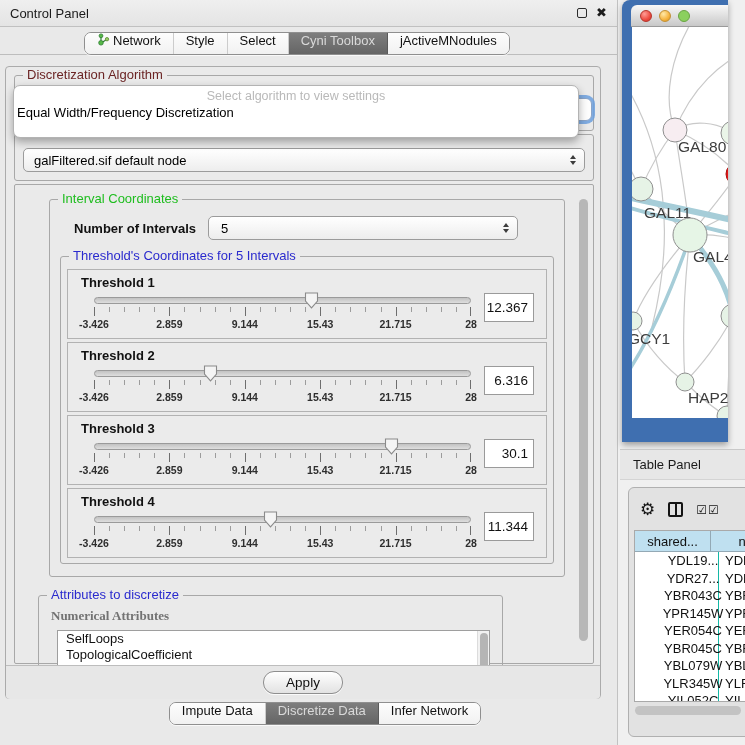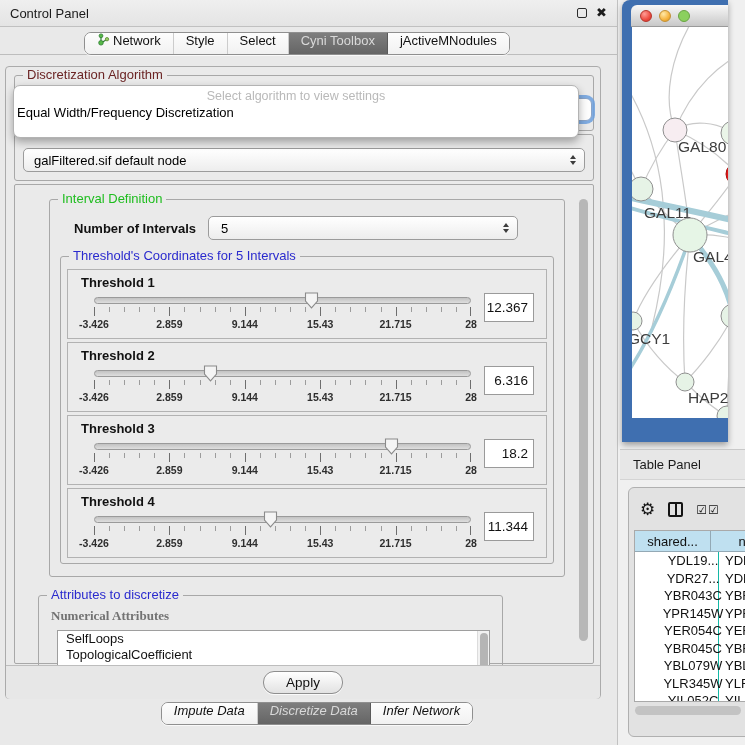--- a/index.html
+++ b/index.html
@@ -16,21 +16,21 @@
   .close-ico{font-size:13px;font-weight:bold;color:#1b1b1b;line-height:10px;}
 
   
   .seg-bar{display:flex;height:23px;border:1px solid #8f8f8f;border-radius:7px;overflow:hidden;
     background:#fbfbfb;font-size:13px;box-shadow:0 1px 0 rgba(255,255,255,.7);}
   .seg{display:flex;gap:3px;padding:0 12px;color:#111;border-right:1px solid #cccccc;background:linear-gradient(#fdfdfd,#f1f1f1);white-space:nowrap;}
   .seg:last-child{border-right:none;}
   .seg.sel{background:linear-gradient(#7e7e7e,#656565);color:#d9d9d9;border-right-color:#5a5a5a;}
   .top-tabs{position:absolute;left:84px;top:32px;z-index:3;}
   .tab-line{position:absolute;left:0;top:54px;width:618px;height:1px;background:#bdbdbd;z-index:1;}
-  .bottom-tabs{position:absolute;left:8px;top:702px;width:618px;display:flex;justify-content:center;font-style:italic;}
+  .bottom-tabs{position:absolute;left:16px;top:702px;width:618px;display:flex;justify-content:center;}
 
   
   .content{position:absolute;left:5px;top:66px;width:596px;height:633px;background:#eaeaea;
     border:1px solid #ababab;border-radius:4px;}
   .group{position:absolute;border:1px solid #a8a8a8;border-radius:3px;}
   .gtitle{position:absolute;top:-8px;left:8px;background:#eaeaea;padding:0 4px;font-size:13px;line-height:14px;}
 
   .alg-group{left:8px;top:8px;width:580px;height:56px;}
   .alg-title{color:#6b2424;}
 
@@ -188,21 +188,21 @@
             <span class="u"></span>
             <span class="d"></span>
           </span>
       </div>
     </div>
 
     <div class="group big-group">
       <div class="viewport">
 
         <div class="group int-group" style="position:relative;">
-          <span class="gtitle int-title">Interval Definition</span>
+          <span class="gtitle int-title">Interval Coordinates</span>
 
           <div class="num-row">
             <span class="blabel">Number of Intervals</span>
             <span class="num-combo">
               <span>5</span>
               <span class="spin">
                   <span class="u"></span>
                   <span class="d"></span>
                 </span>
             </span>
@@ -285,21 +285,21 @@
                         <span style="left: 20%;">2.859</span>
                         <span style="left: 40%;">9.144</span>
                         <span style="left: 60%;">15.43</span>
                         <span style="left: 80%;">21.715</span>
                         <span style="left: 100%;">28</span>
                       </div>
                       <div class="thumb-w" style="left: calc(79% - 8px);"><svg width="15" height="17" viewBox="0 0 15 17">
                           <path d="M1.5 1 H13.5 V9 L7.5 15.8 L1.5 9 Z" fill="#f4f4f4" stroke="#8a8a8a" stroke-width="1.1"></path>
                         </svg></div>
                     </div>
-                    <div class="vbox">18.2</div>
+                    <div class="vbox">30.1</div>
                   </div>
                 </div>
                 <div class="thr-panel">
                   <div class="thr-label">Threshold 4</div>
                   <div class="slider-row">
                     <div class="slider-area">
                       <div class="track"></div>
                       <div class="ticks">
                         <span class="maj" style="left: 0%;"></span>
                         <span class="maj" style="left: 20%;"></span>

